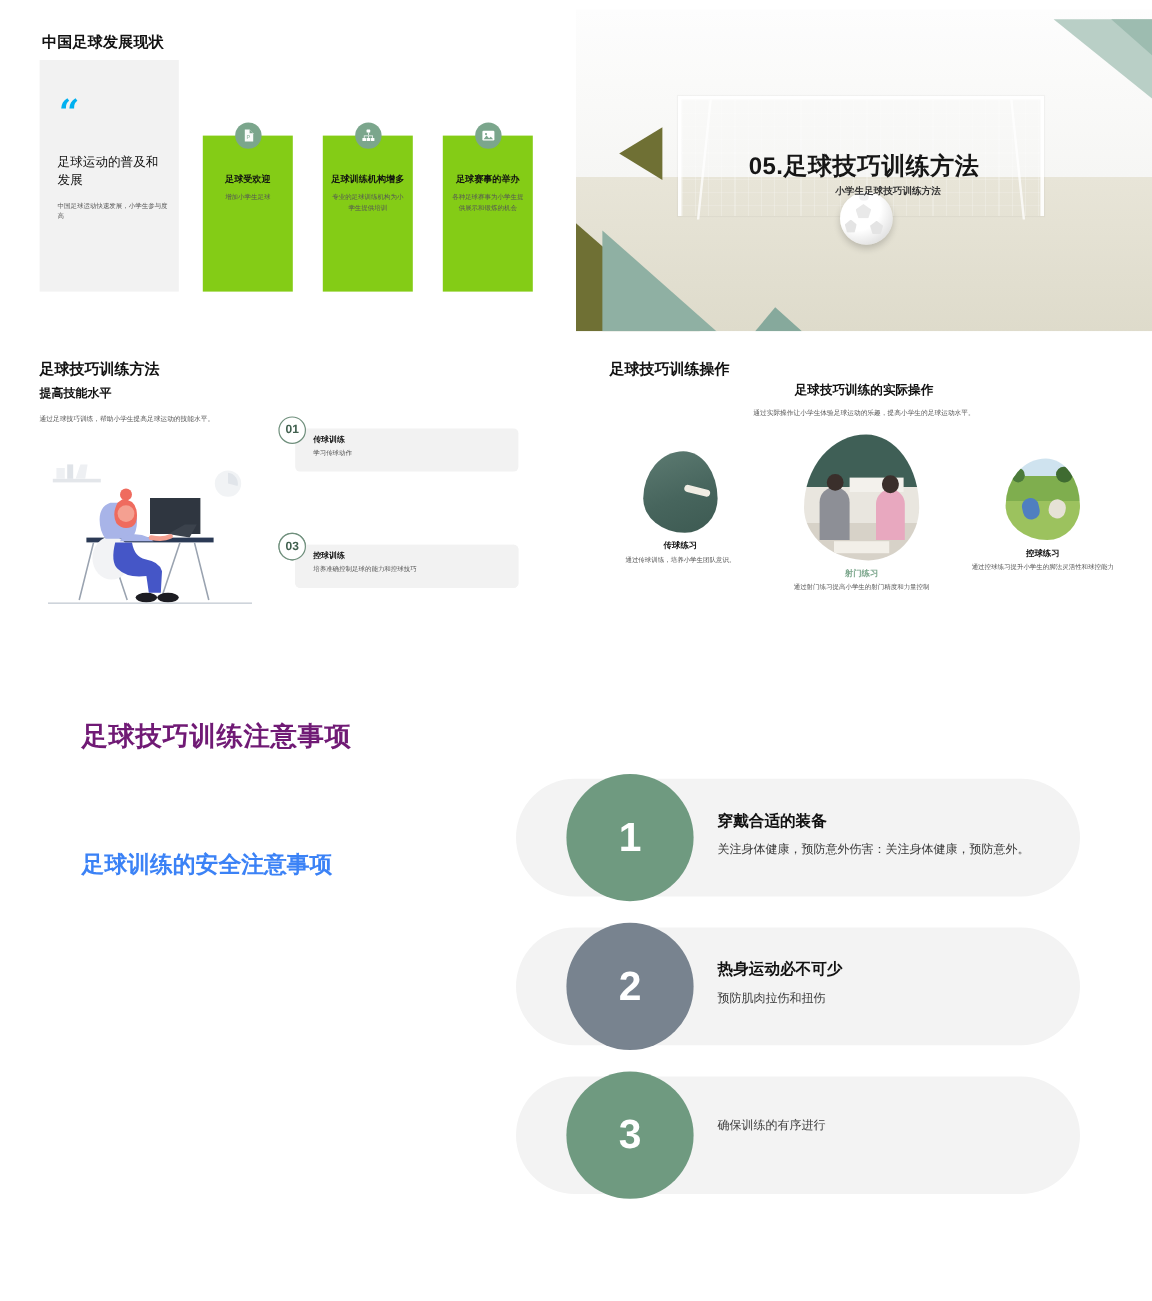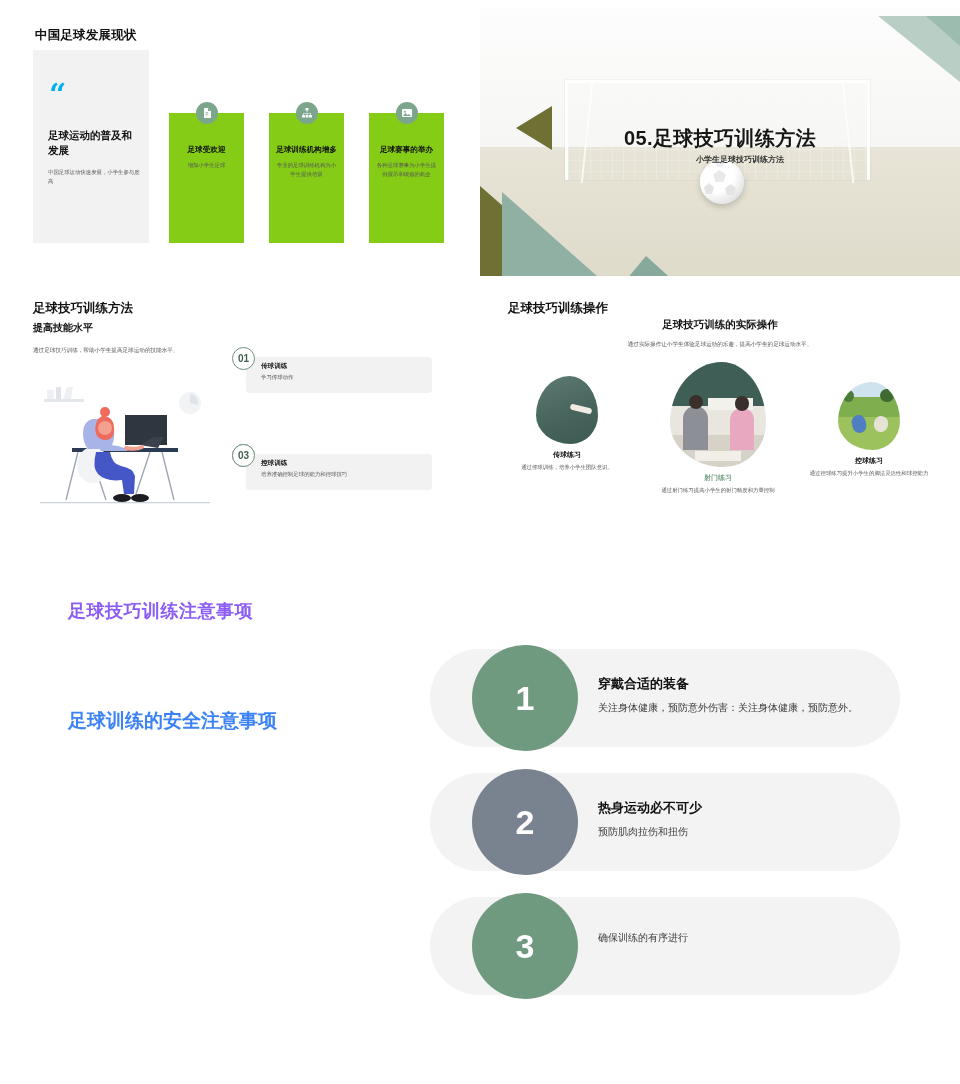--- a/index.html
+++ b/index.html
@@ -25,21 +25,21 @@
     position: absolute; left: 33px; top: 50px; width: 116px; height: 193px;
     background: #f2f2f2;
   }
   .quote-mark {
     position: absolute; left: 16px; top: 38px;
     font-size: 30px; line-height: 14px; font-weight: bold;
     color: #00b0f0; font-family: "DejaVu Serif", serif;
   }
   .quote-head {
     position: absolute; left: 15px; top: 78px; width: 92px;
-    font-size: 10.5px; font-weight: bold; line-height: 15px; color: #111;
+    font-size: 10.5px; font-weight: normal; line-height: 15px; color: #111;
   }
   .quote-body {
     position: absolute; left: 15px; top: 118px; width: 92px;
     font-size: 5.4px; line-height: 9px; color: #555;
   }
   .feat-card {
     position: absolute; top: 113px; width: 75px; height: 130px;
     background: #84cc16; text-align: center;
   }
   .feat-card.c1 { left: 169px; }
@@ -218,21 +218,21 @@
   .ph-field .kid2 { position:absolute; right:20%; top:50%; width:22%; height:24%;
                     background:#e6e2d6; border-radius:8px; transform: rotate(10deg); }
   .pitem .cap-t { margin-top: 6px; font-size: 7px; font-weight: bold; color: #111; }
   .pitem .cap-t.accent { color: #7ba68c; }
   .pitem .cap-d { margin-top: 3px; font-size: 5.4px; line-height: 8.4px; color: #555; }
 
   
   #slide-safety { left: 0; top: 552px; width: 960px; height: 532px; }
   #slide-safety .sf-title {
     position: absolute; left: 68px; top: 47px;
-    font-size: 18px; font-weight: bold; color: #8b5cf6; letter-spacing: .5px;
+    font-size: 22px; font-weight: bold; color: #701a75; letter-spacing: .5px;
   }
   #slide-safety .sf-left {
     position: absolute; left: 68px; top: 156px; width: 330px;
     font-size: 19px; font-weight: bold; color: #3b82f6;
   }
   .sf-card {
     position: absolute; left: 430px; width: 470px; height: 98px;
     background: #f3f3f3; border-radius: 49px;
   }
   .sf-card.k1 { top: 97px; }

